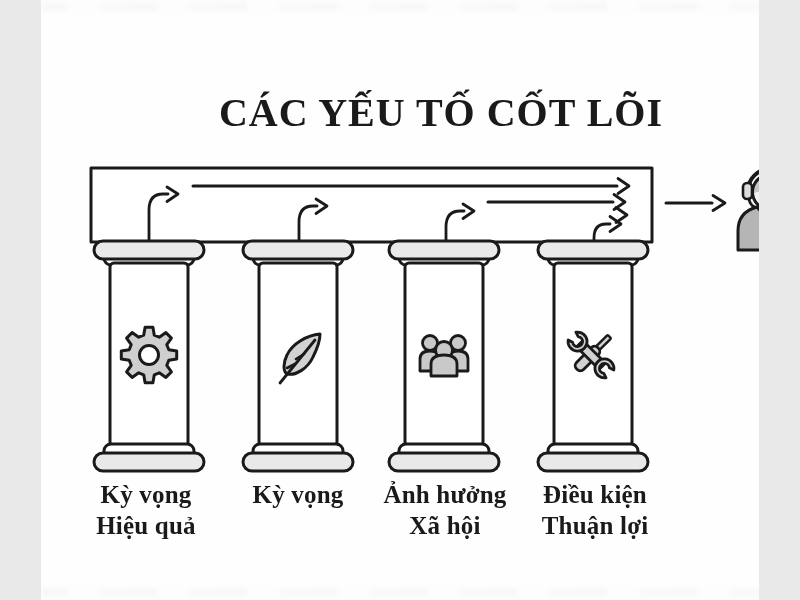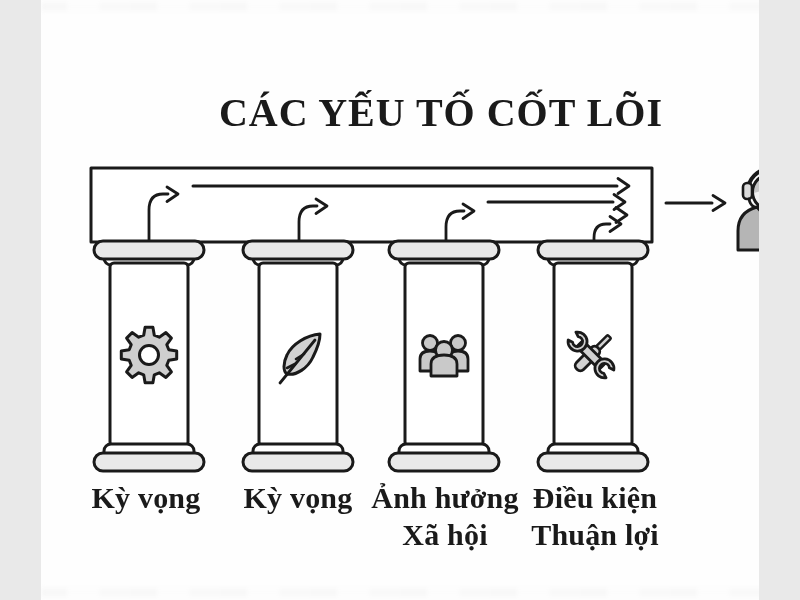--- a/index.html
+++ b/index.html
@@ -17,21 +17,21 @@
   .edge-noise.top{top:2px;}
   .edge-noise.bottom{top:588px;}
   .title{
     position:absolute;left:0;top:64px;width:800px;
     text-align:center;font-size:40px;font-weight:bold;
     letter-spacing:1px;line-height:1.1;
   }
   .art{position:absolute;left:0;top:0;}
   .plabel{
     position:absolute;top:479px;width:180px;text-align:center;
-    font-size:30px;font-weight:bold;line-height:1.24;letter-spacing:0.2px;
+    font-size:25px;font-weight:bold;line-height:1.24;letter-spacing:0.2px;
   }
   .plabel div{white-space:nowrap;}
 </style>
 </head>
 <body>
 
 <div class="stage">
   <div class="edge-noise top"></div>
   <div class="edge-noise bottom"></div>
 
@@ -148,20 +148,21 @@
       <path d="M -22,191 A 22,22 0 0 1 22,191" stroke-width="4"></path>
       <rect x="-27" y="183" width="9" height="16" rx="4" fill="#dcdcdc" stroke-width="2.6"></rect>
       <rect x="18" y="183" width="9" height="16" rx="4" fill="#dcdcdc" stroke-width="2.6"></rect>
       <path d="M -21,199 Q -19,210 -7,207" stroke-width="2.8"></path>
       <circle cx="-5.5" cy="206.5" r="3" fill="#e0e0e0" stroke-width="2.4"></circle>
     </g>
   </svg>
 
   <div class="plabel" style="left:15px">
     <div>Kỳ vọng</div>
+    <div>Hiệu quả</div>
   </div>
   <div class="plabel" style="left:167px">
     <div>Kỳ vọng</div>
   </div>
   <div class="plabel" style="left:314px">
     <div>Ảnh hưởng</div>
     <div>Xã hội</div>
   </div>
   <div class="plabel" style="left:464px">
     <div>Điều kiện</div>

